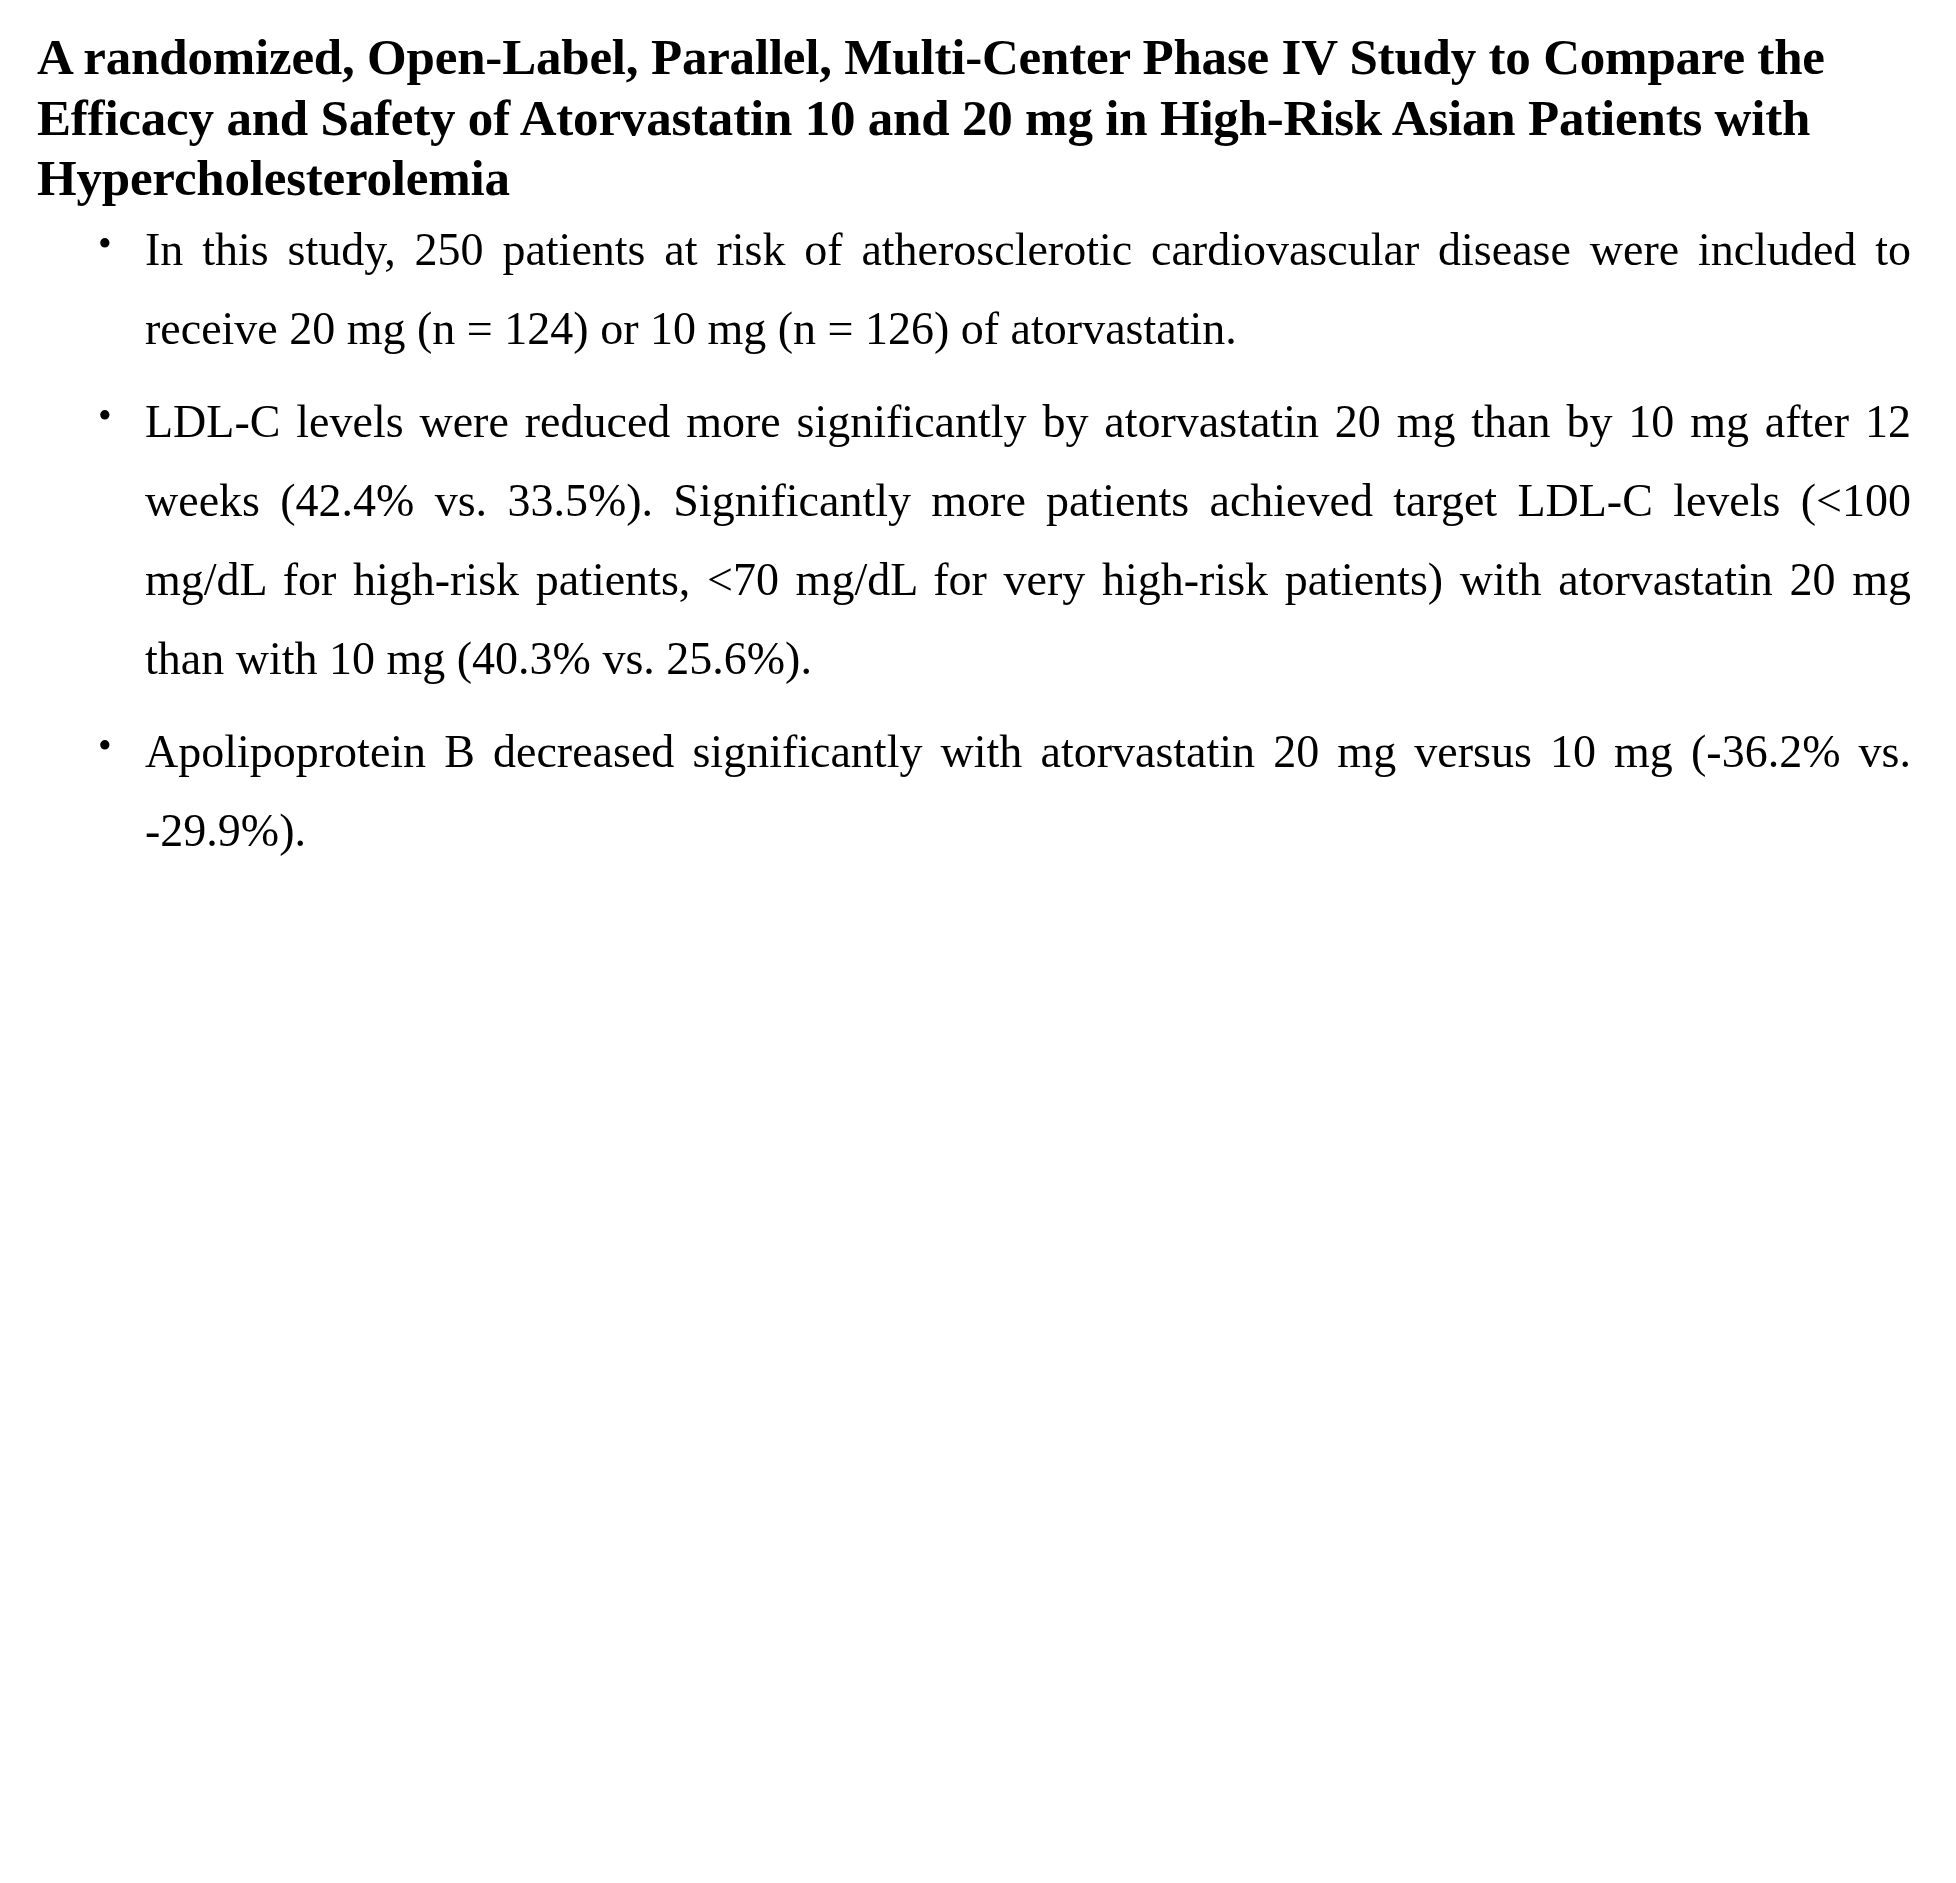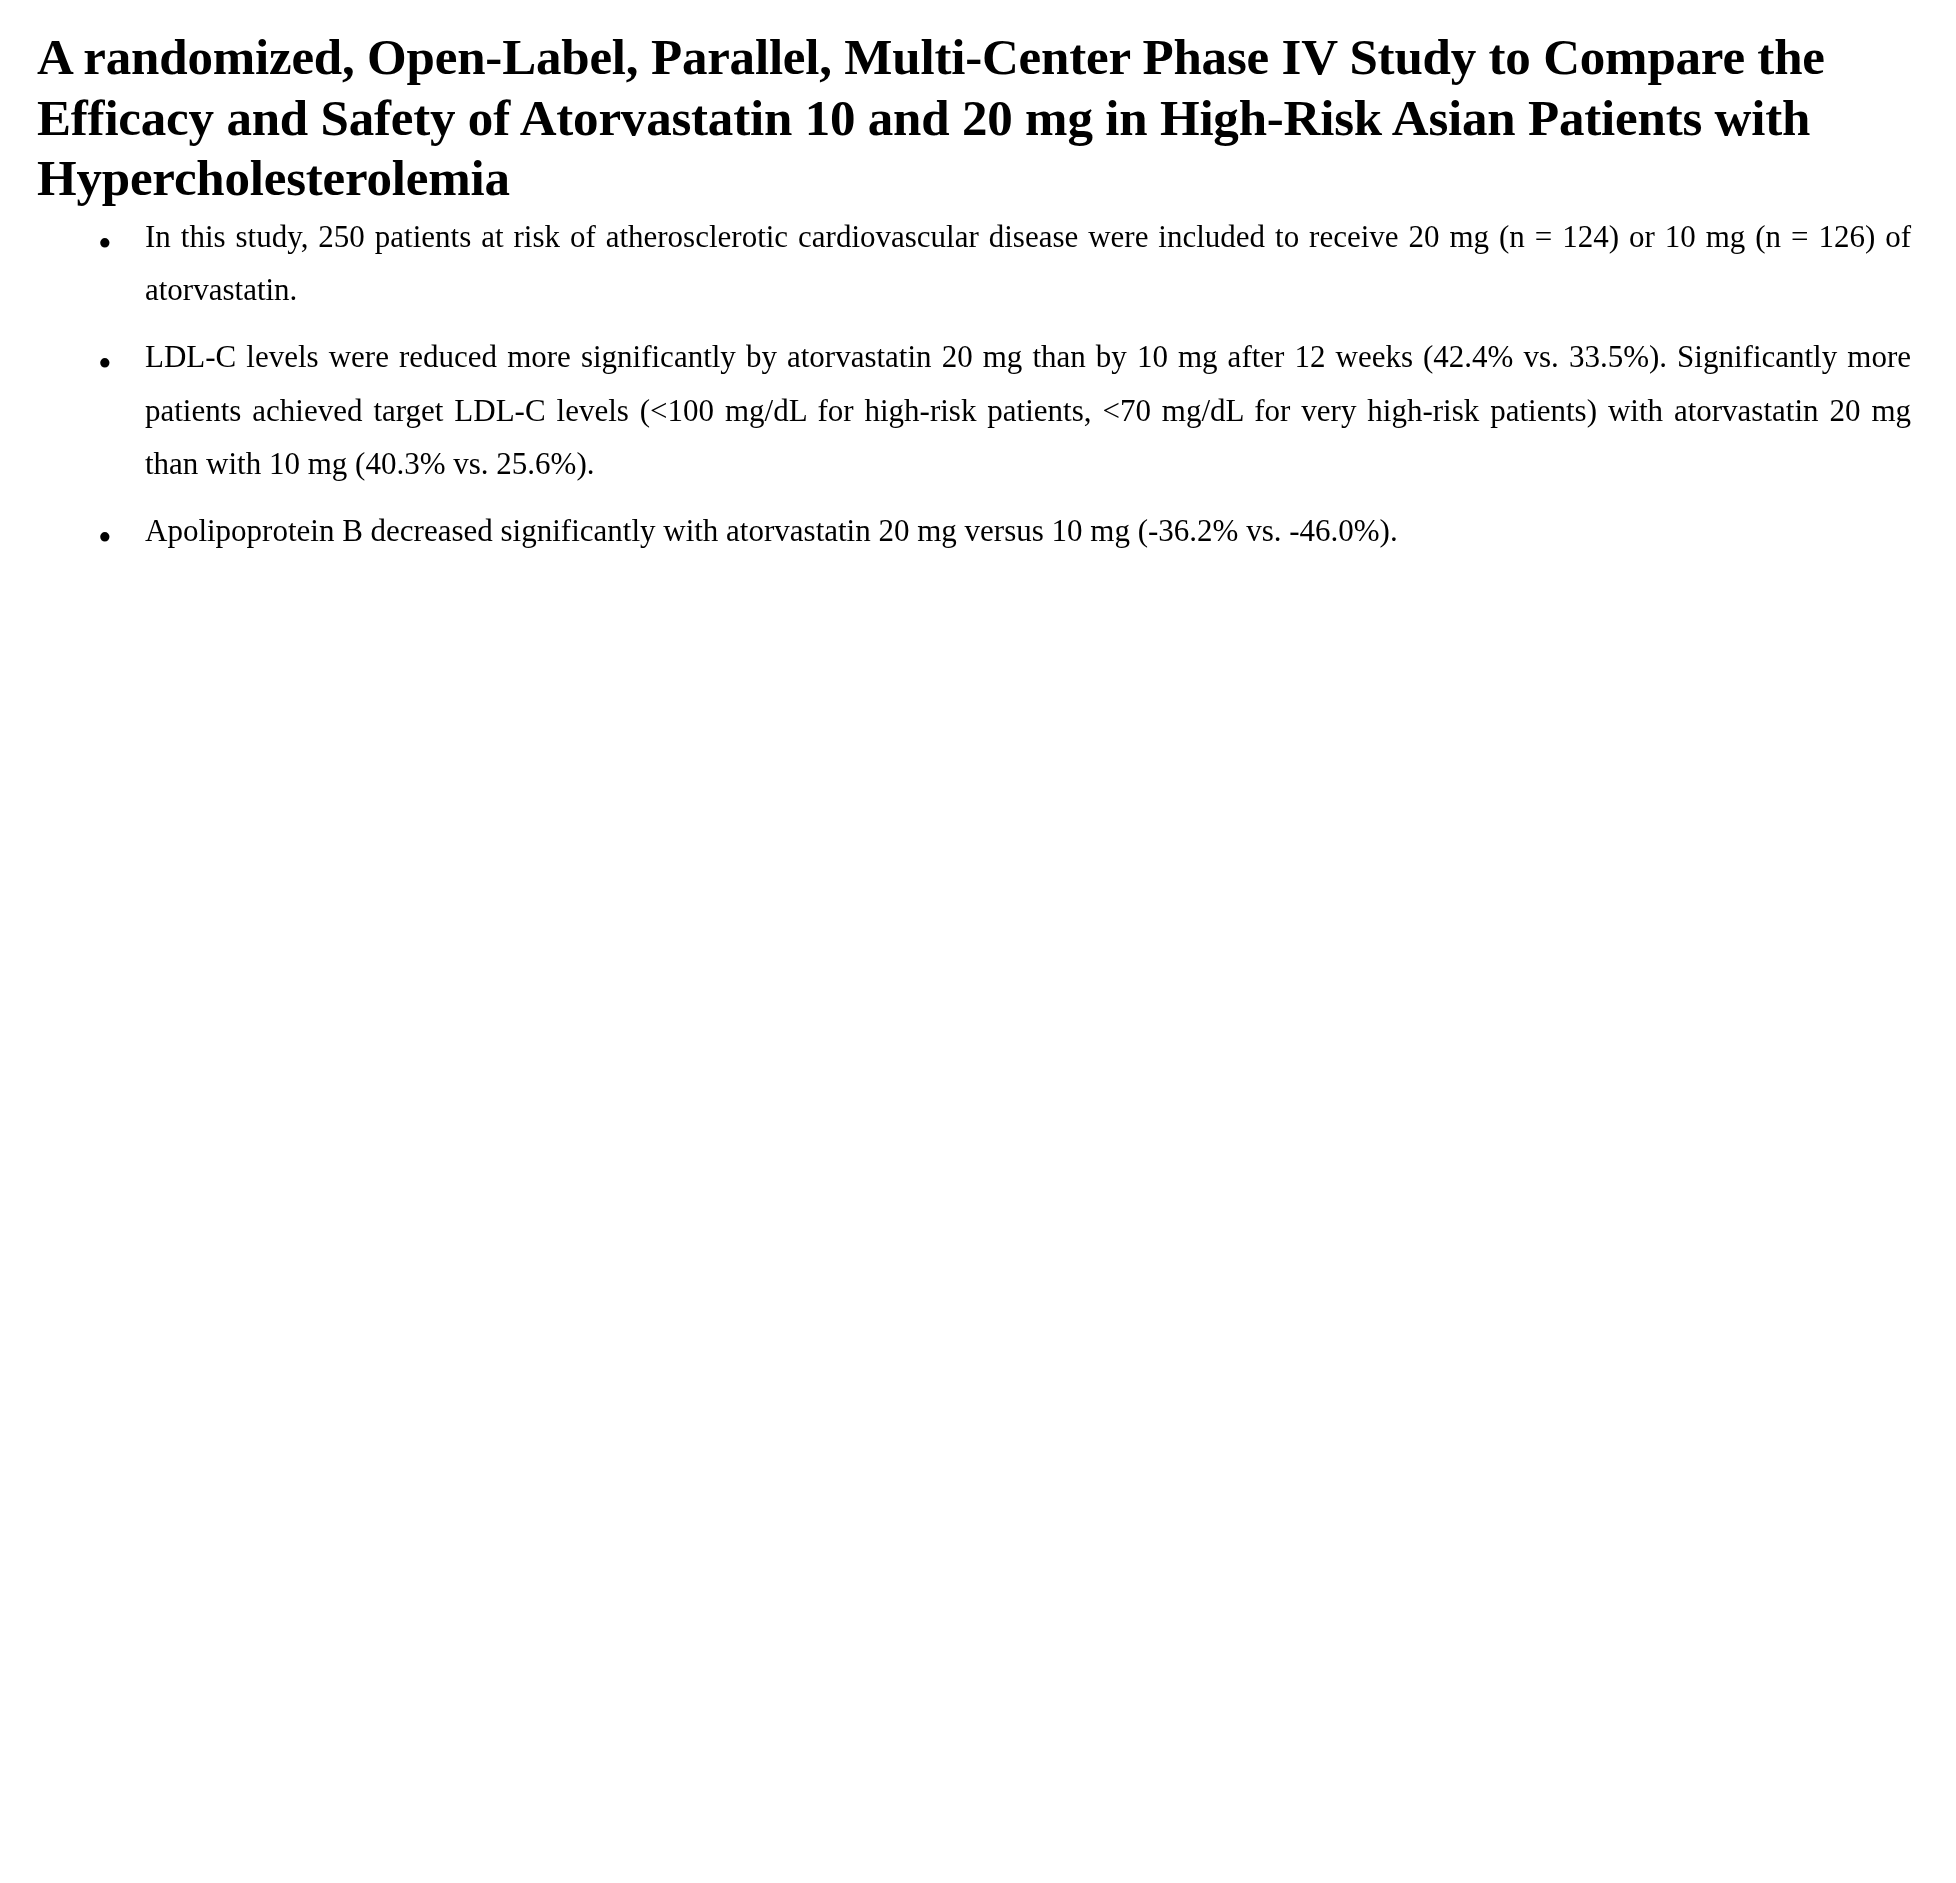--- a/index.html
+++ b/index.html
@@ -39,21 +39,21 @@
   }
   ul.bullets {
     list-style: none;
     margin: 0;
     padding: 0;
   }
   ul.bullets > li {
     position: relative;
     padding-left: 108px;
     margin-bottom: 13.7px;
-    font-size: 31px;
+    font-size: 46px;
     line-height: 1.72;
     text-align: justify;
     text-justify: inter-word;
   }
   ul.bullets > li:last-child {
     margin-bottom: 0;
   }
   ul.bullets > li::before {
     content: "\2022";
     position: absolute;
@@ -85,18 +85,18 @@
 <body>
 
 <div class="page">
 
   <h1 class="title">A randomized, Open-Label, Parallel, Multi-Center Phase IV Study to Compare the Efficacy and Safety of Atorvastatin 10 and 20 mg in High-Risk Asian Patients with Hypercholesterolemia</h1>
 
 
   <ul class="bullets">
     <li>In this study, 250 patients at risk of atherosclerotic cardiovascular disease were included to receive 20 mg (n = 124) or 10 mg (n = 126) of atorvastatin.</li>
     <li>LDL-C levels were reduced more significantly by atorvastatin 20 mg than by 10 mg after 12 weeks (42.4% vs. 33.5%). Significantly more patients achieved target LDL-C levels (&lt;100 mg/dL for high-risk patients, &lt;70 mg/dL for very high-risk patients) with atorvastatin 20 mg than with 10 mg (40.3% vs. 25.6%).</li>
-    <li class="no-justify">Apolipoprotein B decreased significantly with atorvastatin 20 mg versus 10 mg (-36.2% vs. -46.0%).</li>
+    <li class="no-justify">Apolipoprotein B decreased significantly with atorvastatin 20 mg versus 10 mg (-36.2% vs. -29.9%).</li>
   </ul>
 
 
 </div>
 
 
 </body></html>

